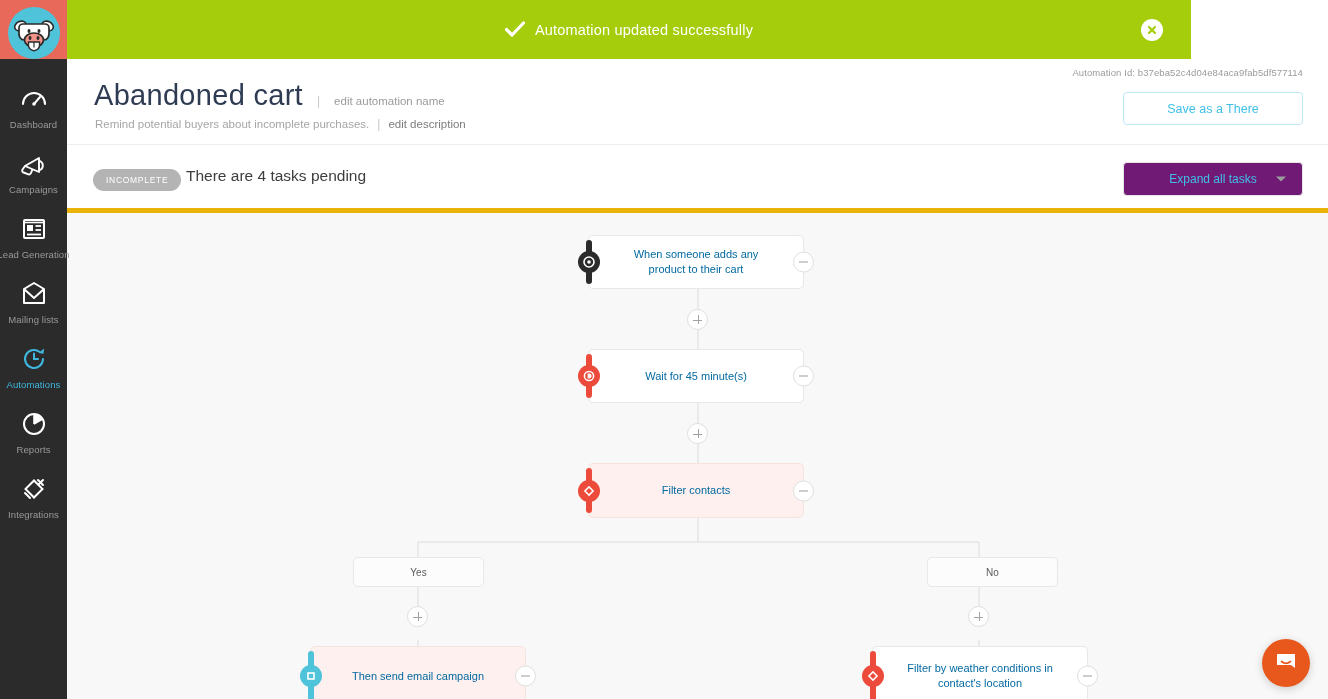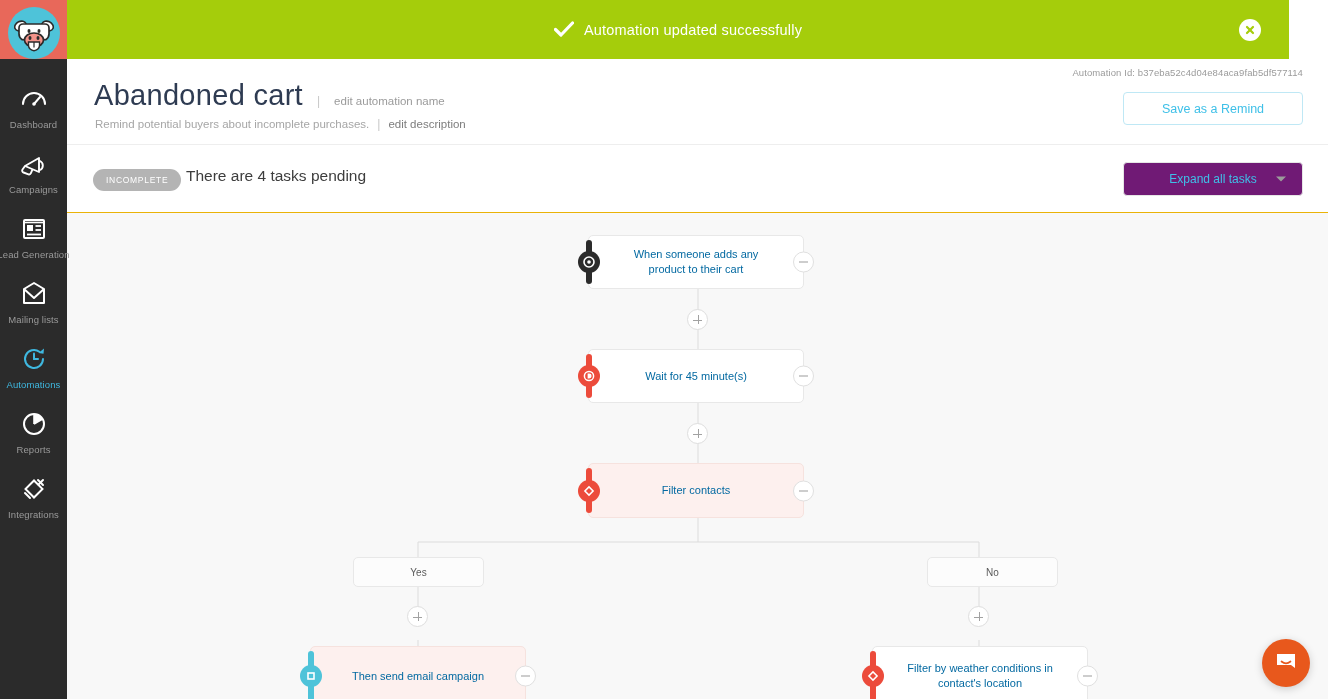--- a/index.html
+++ b/index.html
@@ -39,21 +39,21 @@
   .nav-icon { width: 30px; height: 30px; display: block; }
   .nav-label {
     font-size: 9.5px; color: #9a9a9a;
     margin-top: 5px; letter-spacing: .1px; white-space: nowrap;
   }
   .nav-item.active .nav-label { color: #3fb8e0; }
 
   
   .banner {
     position: absolute; left: 67px; top: 0;
-    width: 1222px; height: 59px;
+    width: 1124px; height: 59px;
     background: #a5cd0b;
     display: flex; align-items: center; justify-content: center;
   }
   .banner-inner { display: flex; align-items: center; gap: 10px; }
   .banner-text {
     color: #ffffff; font-size: 14.5px; letter-spacing: .2px;
   }
   .banner-close {
     position: absolute; right: 28px; top: 50%; transform: translateY(-50%);
     width: 22px; height: 22px; border-radius: 50%;
@@ -98,21 +98,21 @@
     background: #ffffff; color: #3fc0e8;
     font-size: 12.5px; font-family: "Liberation Sans", sans-serif;
     cursor: pointer;
   }
 
   
   .statusbar {
     position: absolute; left: 67px; top: 145px;
     width: 1261px; height: 68px;
     background: #ffffff;
-    border-bottom: 1px solid #eab308;
+    border-bottom: 5px solid #eab308;
   }
   .badge {
     position: absolute; left: 26px; top: 24px;
     background: #b4b4b4; color: #ffffff;
     font-size: 8.5px; letter-spacing: .7px;
     padding: 6px 13px; border-radius: 11px;
   }
   .tasks-text {
     position: absolute; left: 119px; top: 22px;
     font-size: 15.5px; color: #3d3d3d;
@@ -346,21 +346,21 @@
       <span class="sep-bar">|</span>
       <span class="edit-link">edit automation name</span>
     </div>
 
     <div class="desc-row">
       <span class="desc-text">Remind potential buyers about incomplete purchases.</span>
       <span class="sep-bar">|</span>
       <span class="desc-edit">edit description</span>
     </div>
 
-    <button class="btn-outline">Save as a Remind</button>
+    <button class="btn-outline">Save as a There</button>
   </header>
 
   <div class="statusbar">
     <span class="badge">INCOMPLETE</span>
     <span class="tasks-text">There are 4 tasks pending</span>
     <div class="expand-btn">
       <span class="expand-label">Expand all tasks</span>
       <span class="expand-caret"></span>
     </div>
   </div>

